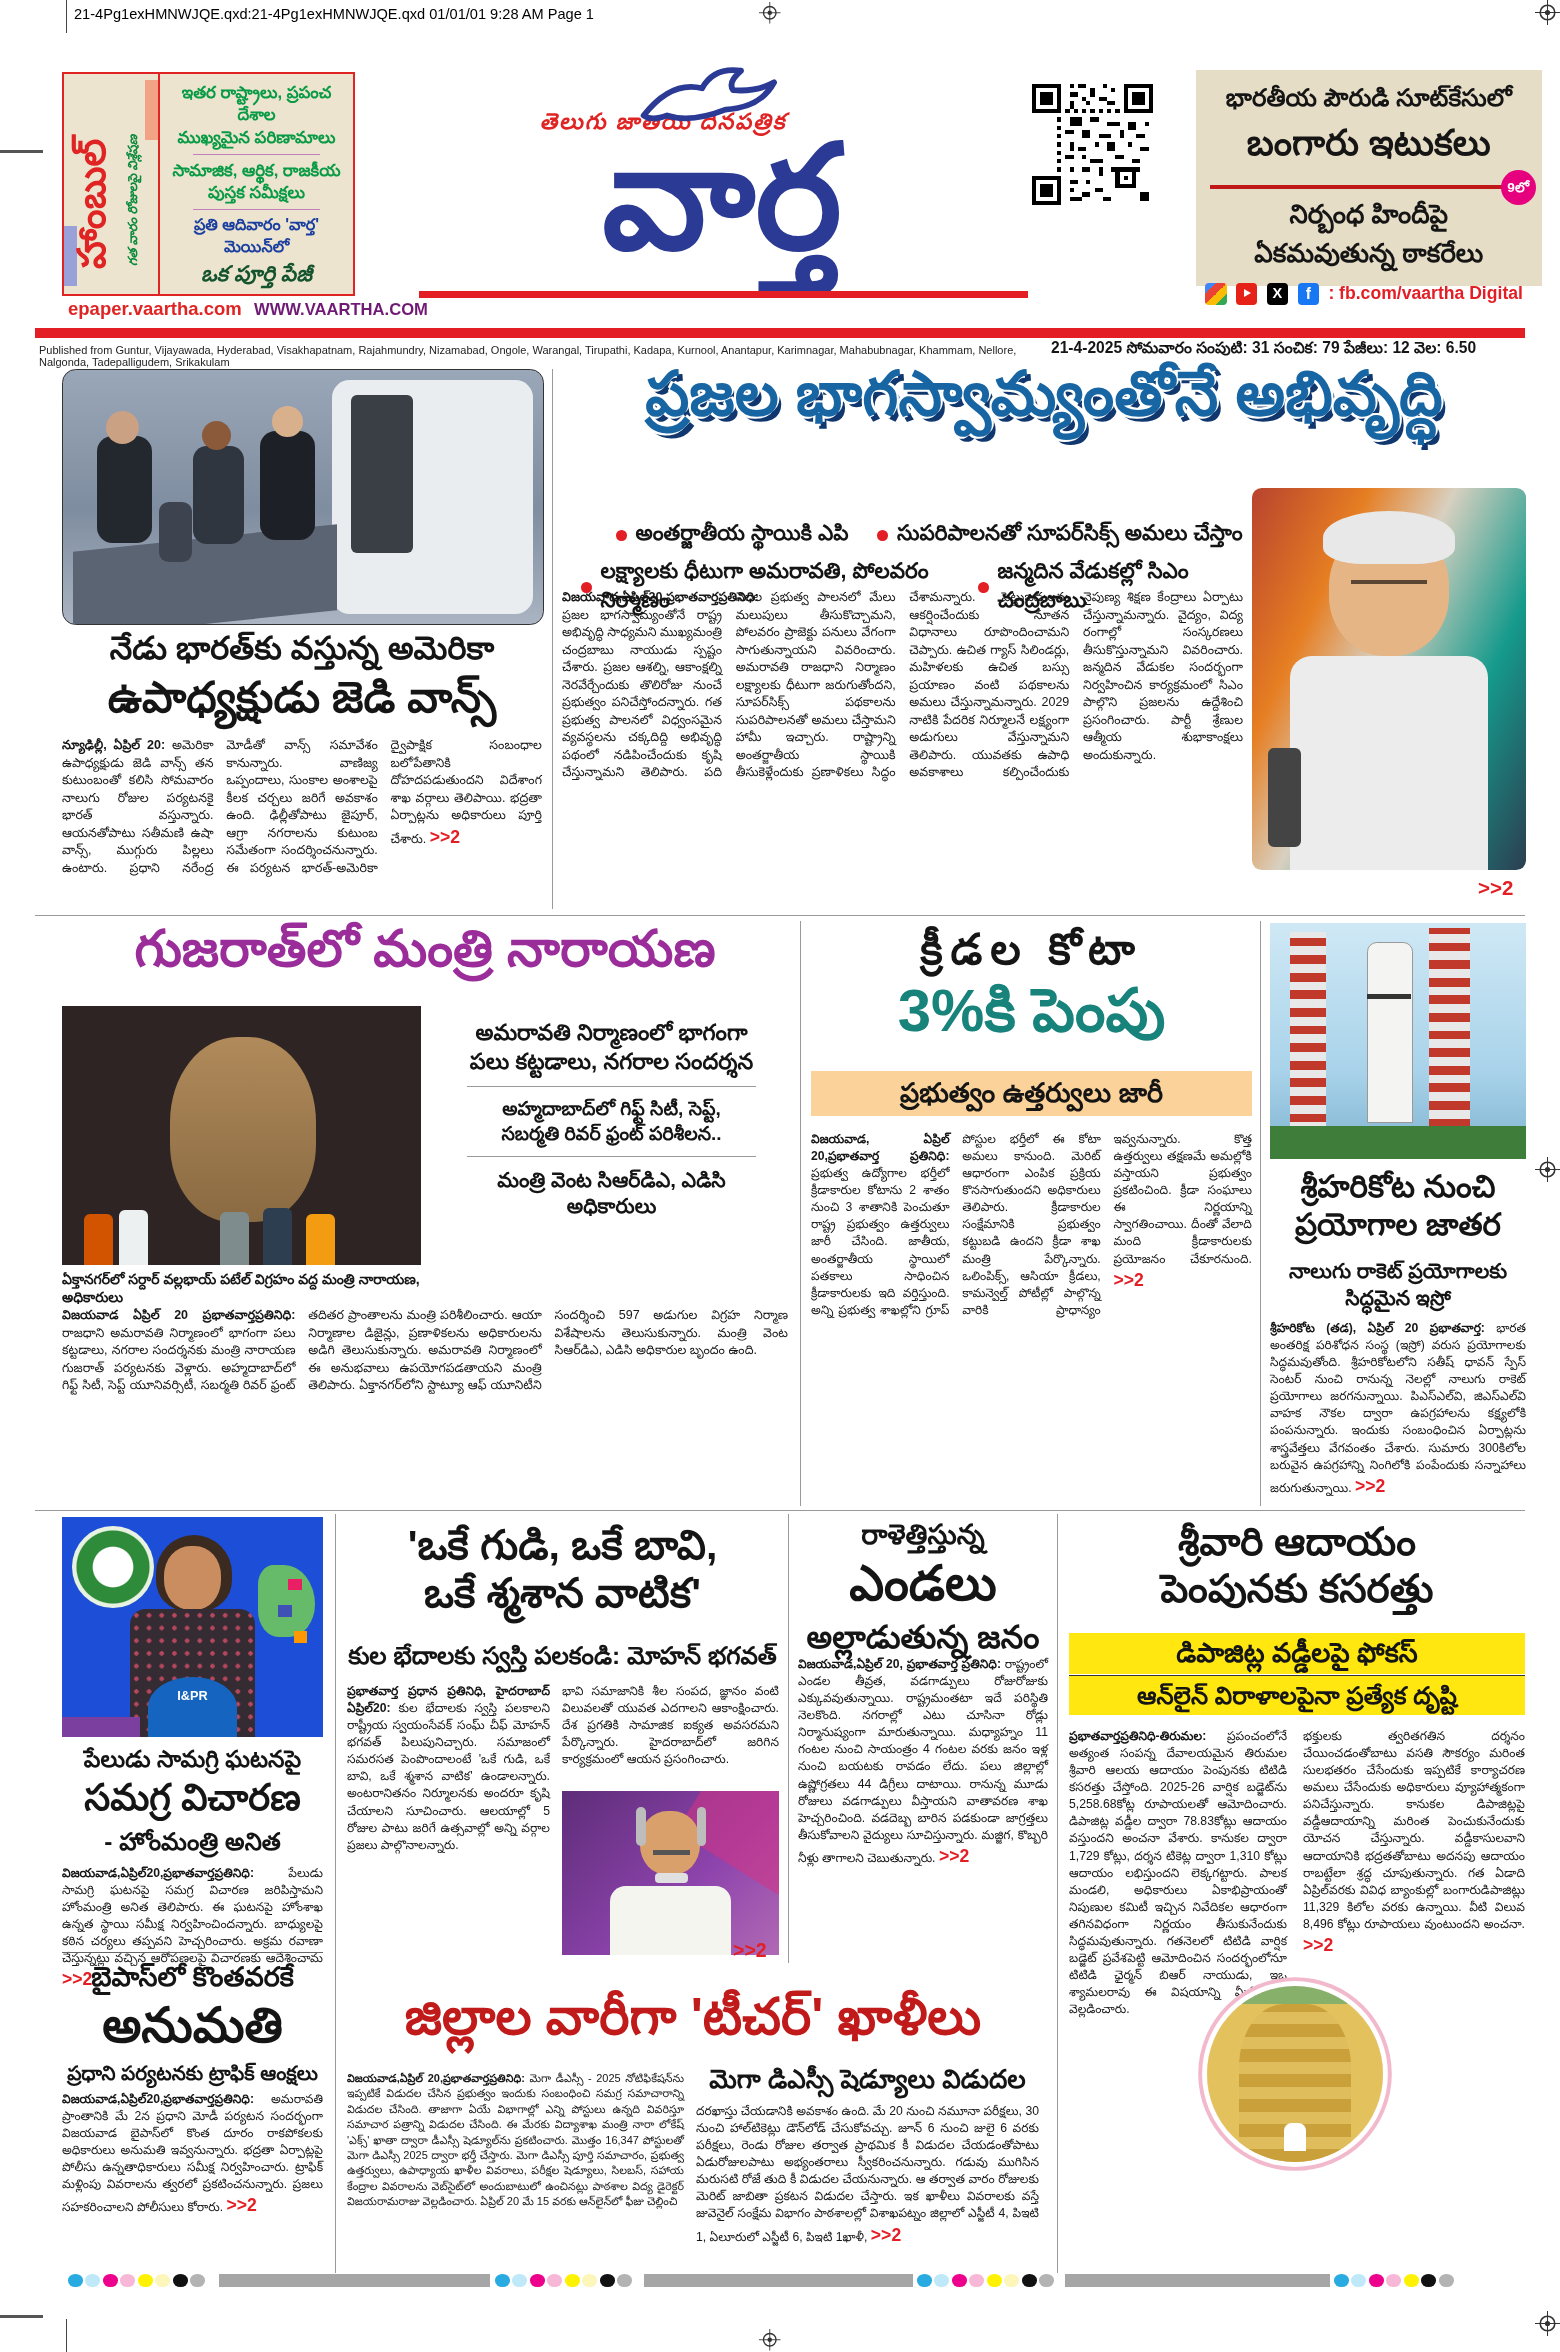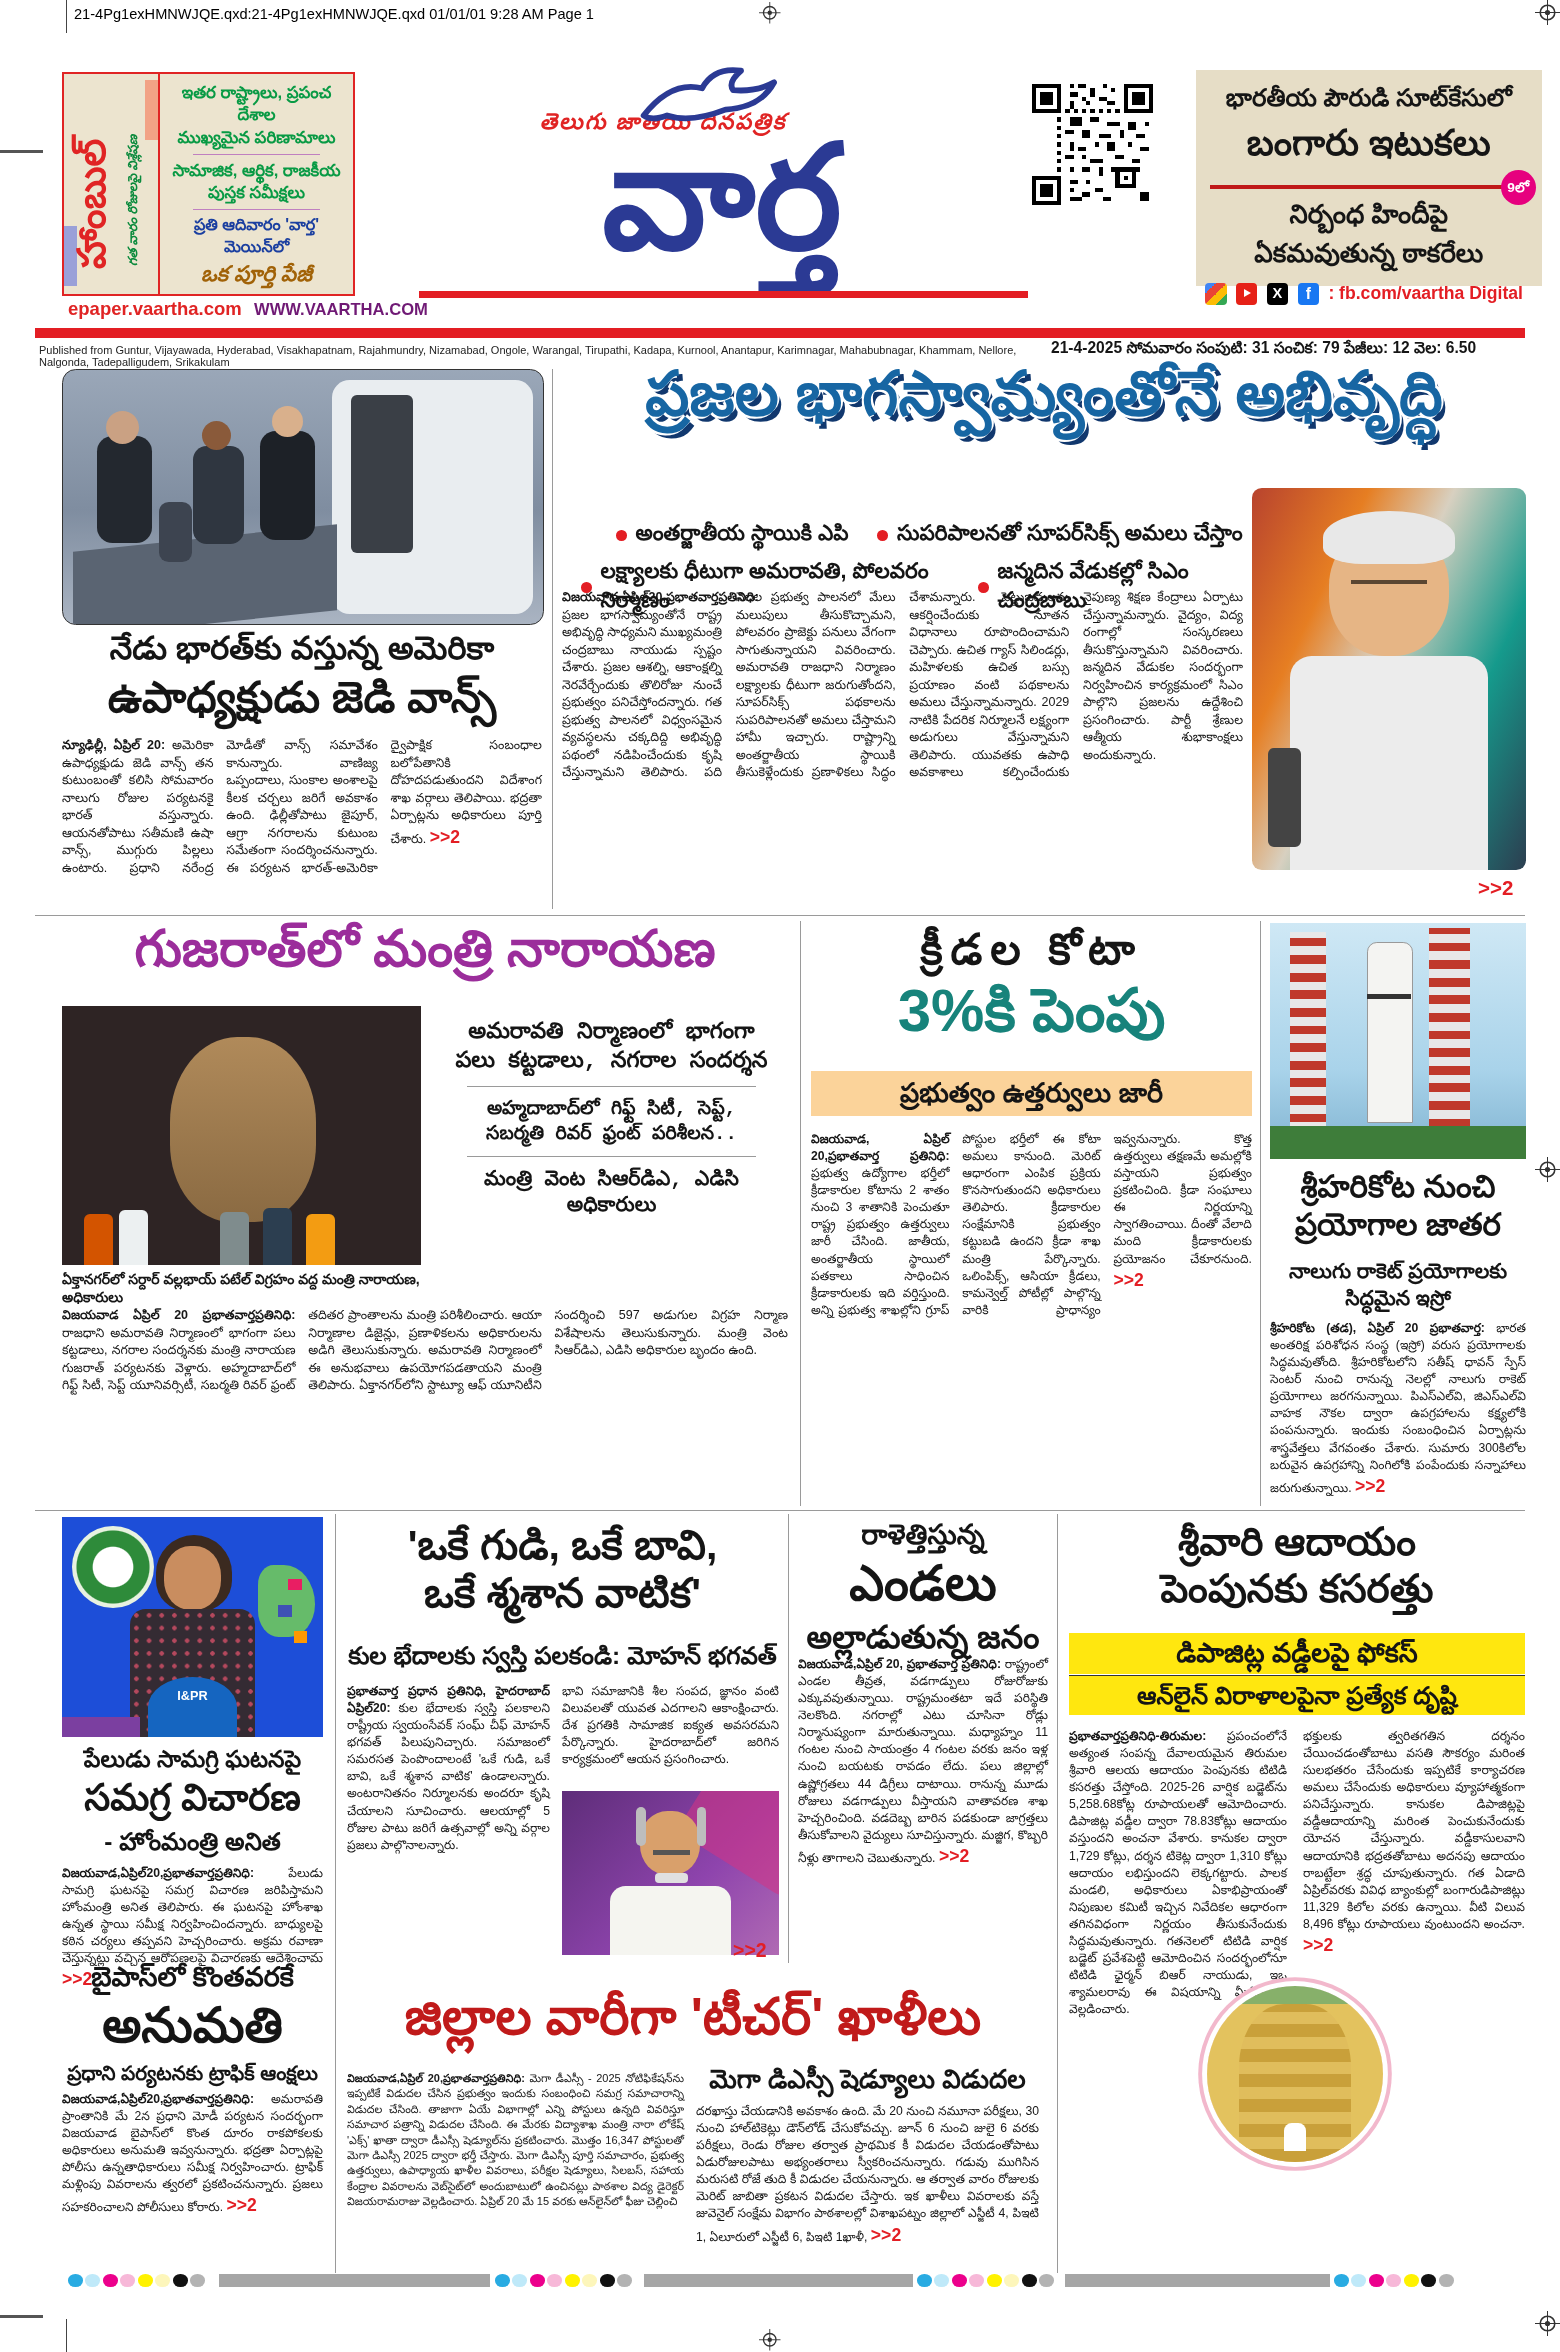--- a/index.html
+++ b/index.html
@@ -19,21 +19,21 @@
   
   .promo-box{border:2.9px solid #e02424;background:#ece4cf;display:flex;}
   .promo-strip{position:relative;width:94px;border-right:2px solid #e02424;}
   .vtx{writing-mode:vertical-rl;transform:rotate(180deg);font-weight:bold;color:#e02424;
        font-size:39px;line-height:1;position:absolute;left:7.8px;top:9.8px;height:185px;}
   .vtx2{writing-mode:vertical-rl;transform:rotate(180deg);font-style:italic;color:#0a8a3c;
         font-size:12.7px;position:absolute;left:60px;top:15.6px;height:176px;font-weight:bold;}
   .promo-lines{flex:1;padding:7.8px 5.9px;text-align:center;}
   .pg{color:#089a44;font-weight:bold;font-size:16.6px;line-height:1.35;}
   .pb{color:#1b3fa0;font-weight:bold;font-size:16px;margin-top:5.9px;}
-  .ph{color:#a16207;font-weight:bold;font-size:21.5px;font-style:italic;margin-top:2px;}
+  .ph{color:#14532d;font-weight:bold;font-size:21.5px;font-style:italic;margin-top:2px;}
   .psep{height:1px;background:#c080c0;width:70%;margin:4.9px auto;}
   .logo{font-weight:bold;color:#2b3a94;font-size:146px;line-height:1;text-align:center;}
   .tagline{color:#e02424;font-style:italic;font-weight:bold;font-size:22.4px;text-align:center;letter-spacing:2px;}
   .rbox{background:#e6ddc6;text-align:center;padding:13.7px 7.8px 7.8px 7.8px;}
   .rbox .l1{font-size:24.4px;font-weight:bold;}
   .rbox .l2{font-size:36px;font-weight:bold;margin-top:3.9px;}
   .rbox .l3{font-size:26px;font-weight:bold;margin-top:9.8px;}
   .rbox .l4{font-size:26px;font-weight:bold;margin-top:2px;}
   .rline{position:relative;height:3.9px;background:#c01818;margin:13.7px 5.9px 0 5.9px;}
   .badge{position:absolute;right:-7.8px;top:-15.6px;width:35px;height:35px;border-radius:50%;
@@ -290,21 +290,21 @@
   <div class="photo" style="left:62px;top:1006px;width:359px;height:259px;background:#2e2424;">
     <div class="abs" style="left:-30%;top:-40%;width:160%;height:160%;border:25px solid #d8d2c8;border-radius:50%;"></div>
     <div class="abs" style="left:30%;top:12%;width:146px;height:185px;background:linear-gradient(#b08a5a,#8a6a42);border-radius:46% 46% 42% 42%;"></div>
     <div class="abs" style="left:6%;bottom:0;width:29px;height:51px;background:#d35400;border-radius:5.9px 5.9px 0 0;"></div>
     <div class="abs" style="left:16%;bottom:0;width:29px;height:55px;background:#ecf0f1;border-radius:5.9px 5.9px 0 0;"></div>
     <div class="abs" style="left:44%;bottom:0;width:29px;height:53px;background:#7f8c8d;border-radius:5.9px 5.9px 0 0;"></div>
     <div class="abs" style="left:56%;bottom:0;width:29px;height:57px;background:#2c3e50;border-radius:5.9px 5.9px 0 0;"></div>
     <div class="abs" style="left:68%;bottom:0;width:29px;height:51px;background:#f39c12;border-radius:5.9px 5.9px 0 0;"></div>
   </div>
   <div class="abs capt" style="left:62px;top:1270px;width:359px;">ఏక్తానగర్‌లో సర్దార్ వల్లభాయ్ పటేల్ విగ్రహం వద్ద మంత్రి నారాయణ, అధికారులు</div>
-  <div class="abs c" style="left:435px;top:1018px;width:353px;font-family:Liberation Mono, monospace;">
+  <div class="abs c" style="left:435px;top:1018px;width:353px;">
     <div class="b" style="font-size:22.4px;line-height:1.3;"><span>అమరావతి నిర్మాణంలో భాగంగా</span><br><span>పలు కట్టడాలు, నగరాల సందర్శన</span></div>
     <div class="hrule" style="width:82%;margin:9.8px auto;"></div>
     <div class="b" style="font-size:19px;line-height:1.3;"><span>అహ్మదాబాద్‌లో గిఫ్ట్ సిటీ, సెప్ట్,</span><br><span>సబర్మతి రివర్ ఫ్రంట్ పరిశీలన..</span></div>
     <div class="hrule" style="width:82%;margin:9.8px auto;"></div>
     <div class="b" style="font-size:20.5px;line-height:1.3;"><span>మంత్రి వెంట సిఆర్‌డిఎ, ఎడిసి</span><br><span>అధికారులు</span></div>
   </div>
   <div class="abs bt cols3" style="left:62px;top:1307px;width:726px;height:197px;">
     <span class="byl">విజయవాడ ఏప్రిల్ 20 ప్రభాతవార్తప్రతినిధి:</span>
     <span>రాజధాని అమరావతి నిర్మాణంలో భాగంగా పలు కట్టడాలు, నగరాల సందర్శనకు మంత్రి నారాయణ గుజరాత్ పర్యటనకు వెళ్లారు. అహ్మదాబాద్‌లో గిఫ్ట్ సిటీ, సెప్ట్ యూనివర్సిటీ, సబర్మతి రివర్ ఫ్రంట్ తదితర ప్రాంతాలను మంత్రి పరిశీలించారు. ఆయా నిర్మాణాల డిజైన్లు, ప్రణాళికలను అధికారులను అడిగి తెలుసుకున్నారు. అమరావతి నిర్మాణంలో ఈ అనుభవాలు ఉపయోగపడతాయని మంత్రి తెలిపారు. ఏక్తానగర్‌లోని స్టాట్యూ ఆఫ్ యూనిటీని సందర్శించి 597 అడుగుల విగ్రహ నిర్మాణ విశేషాలను తెలుసుకున్నారు. మంత్రి వెంట సిఆర్‌డిఎ, ఎడిసి అధికారుల బృందం ఉంది.</span>
   </div>

